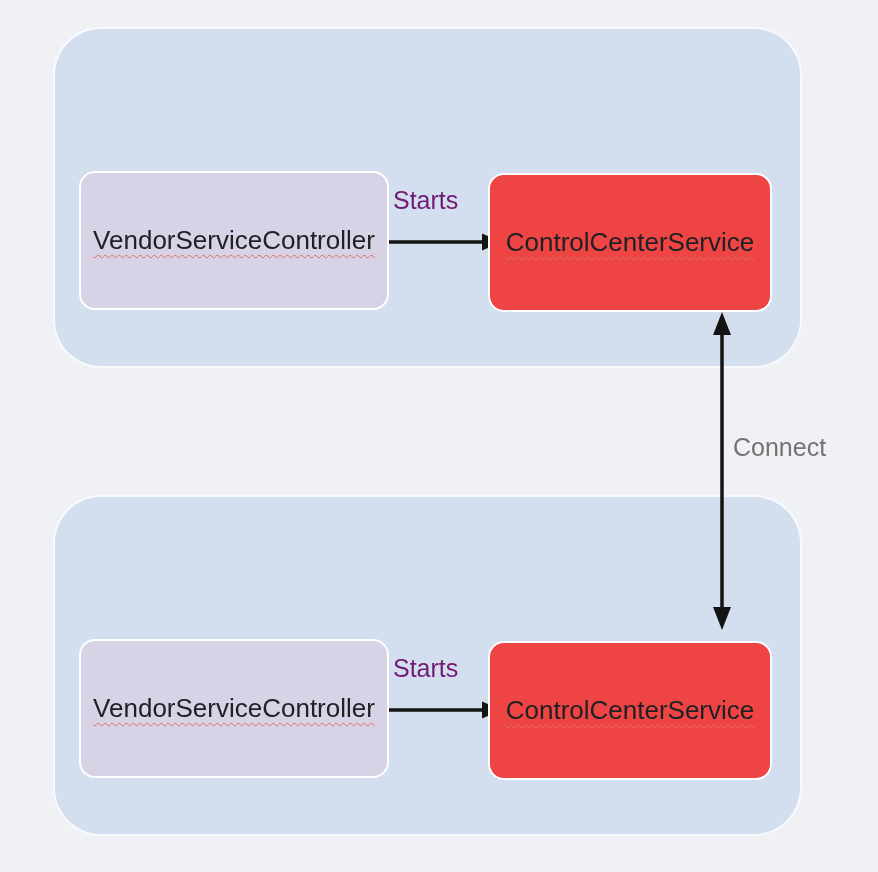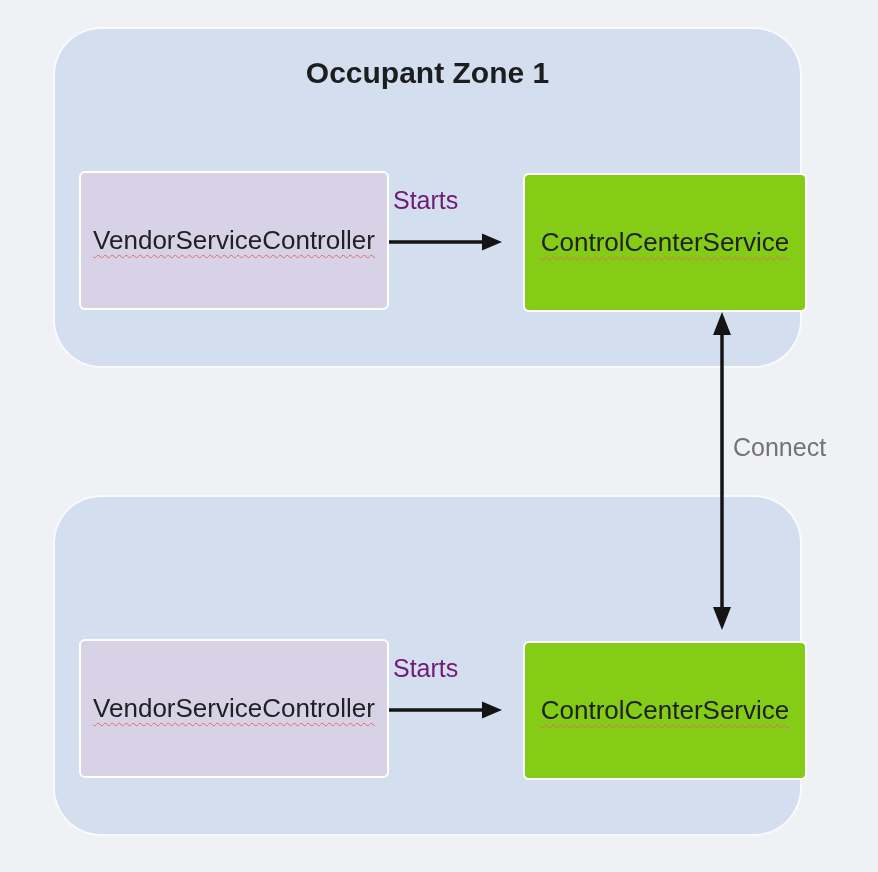--- a/index.html
+++ b/index.html
@@ -35,38 +35,38 @@
     width: 100%;
     text-align: center;
     font-size: 30px;
     font-weight: bold;
     color: #1b1d1f;
   }
   .node {
     position: absolute;
     box-sizing: border-box;
     border: 2px solid #ffffff;
-    border-radius: 6px;
+    border-radius: 16px;
     display: flex;
     align-items: center;
     justify-content: center;
   }
   .node-vendor {
     left: 24px;
     top: 142px;
     width: 310px;
     height: 139px;
     background: #d8d2e6;
   }
   .node-control {
-    left: 468px;
+    left: 433px;
     top: 144px;
     width: 284px;
     height: 139px;
-    background: #84cc16;
+    background: #ef4444;
   }
   .node-label {
     font-size: 26px;
     color: #202124;
     white-space: nowrap;
     text-decoration-line: underline;
     text-decoration-style: wavy;
     text-decoration-color: #dc6e64;
     text-decoration-thickness: 1px;
     text-underline-offset: 5px;
@@ -103,21 +103,20 @@
     color: #737373;
     white-space: nowrap;
   }
 </style>
 </head>
 <body>
 
 <div class="canvas">
 
   <div class="zone zone-1">
-    <div class="zone-title">Occupant Zone 1</div>
 
     <div class="node node-vendor">
       <span class="node-label">VendorServiceController</span>
     </div>
 
     <span class="starts-label">Starts</span>
 
     <svg class="starts-arrow" viewBox="0 0 114 30" xmlns="http://www.w3.org/2000/svg">
       <line x1="0" y1="15" x2="96" y2="15" stroke="#141414" stroke-width="3.5"></line>
       <polygon points="93,6.5 113,15 93,23.5" fill="#141414"></polygon>

